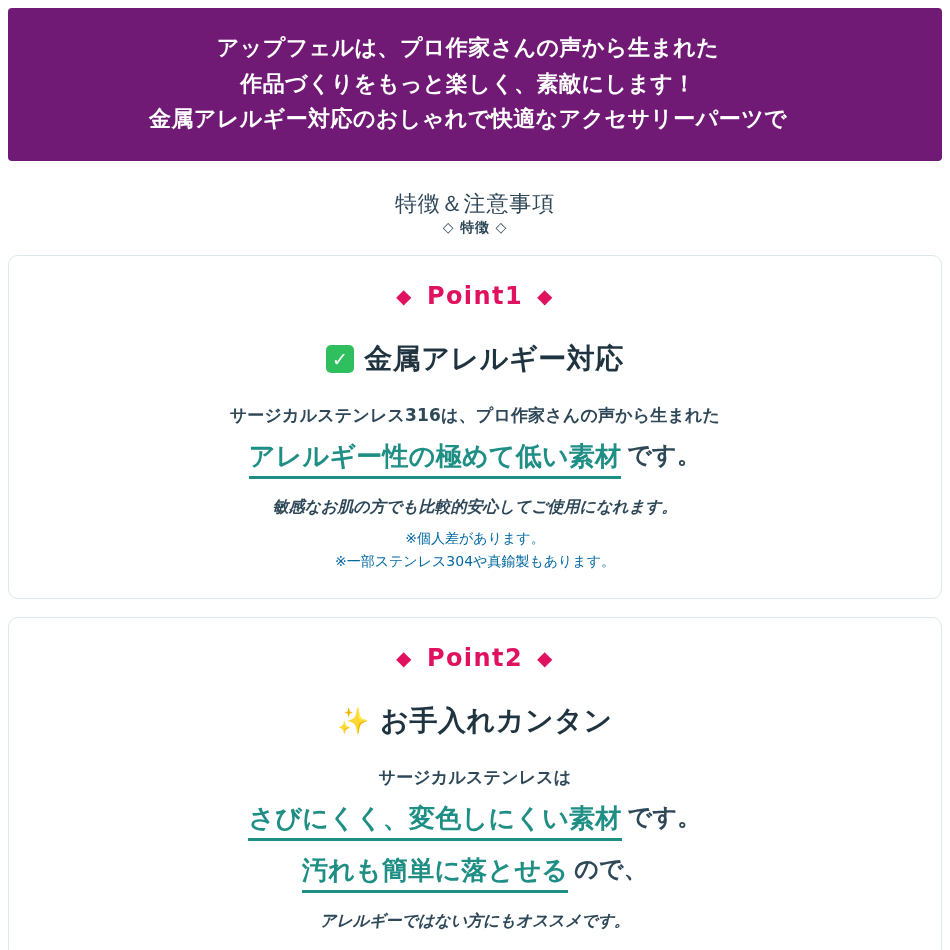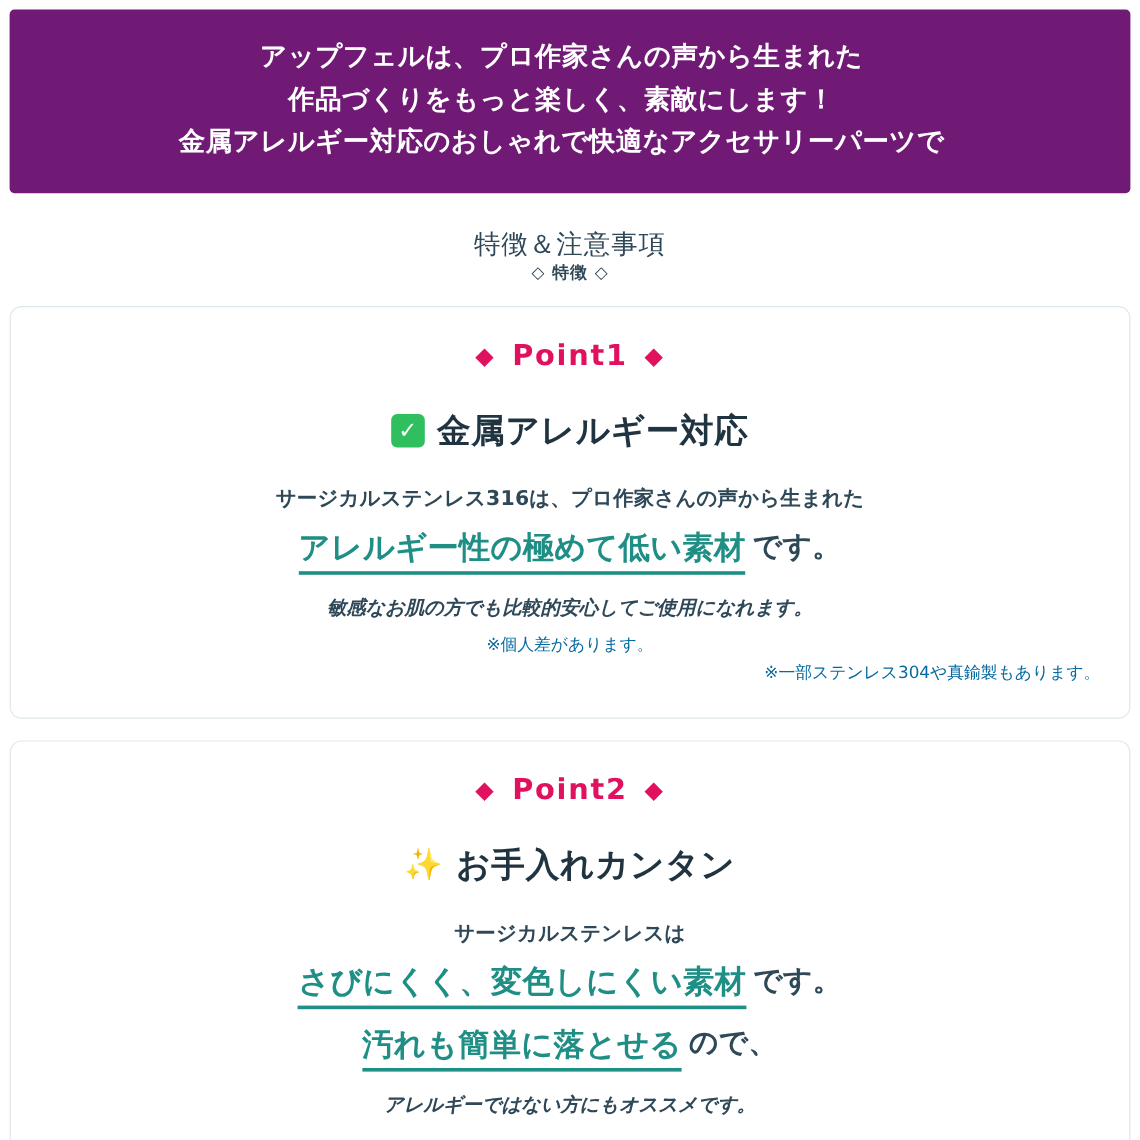--- a/index.html
+++ b/index.html
@@ -136,21 +136,21 @@
     font-weight: 700;
     font-style: italic;
   }
   .caution {
     margin-top: 10px;
     font-size: 14px;
     color: #0369a1;
     font-weight: 400;
     line-height: 1.5;
   }
-  .caution.second { margin-top: 2px; text-align: right; }
+  .caution.second { margin-top: 2px; }
 </style>
 </head>
 <body>
 
 <div class="page">
 
   <div class="hero">
     <div class="hero-line">アップフェルは、プロ作家さんの声から生まれた</div>
     <div class="hero-line">作品づくりをもっと楽しく、素敵にします！</div>
     <div class="hero-line">金属アレルギー対応のおしゃれで快適なアクセサリーパーツで</div>

